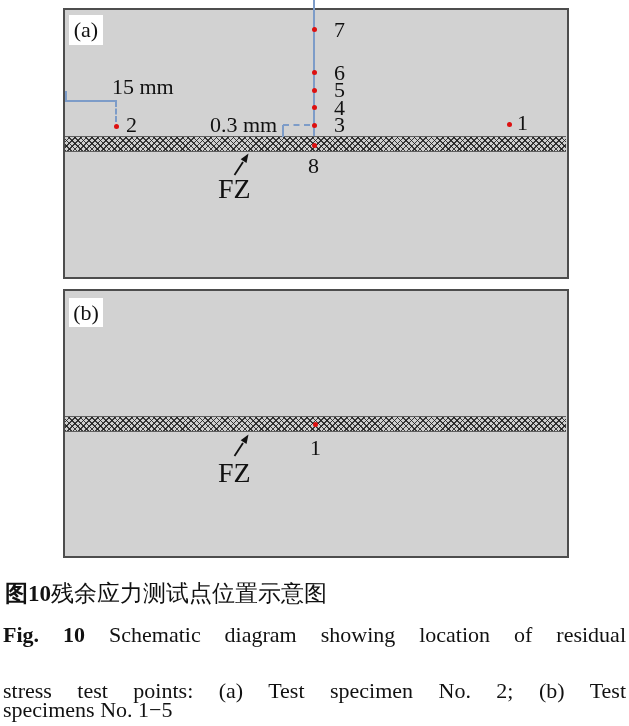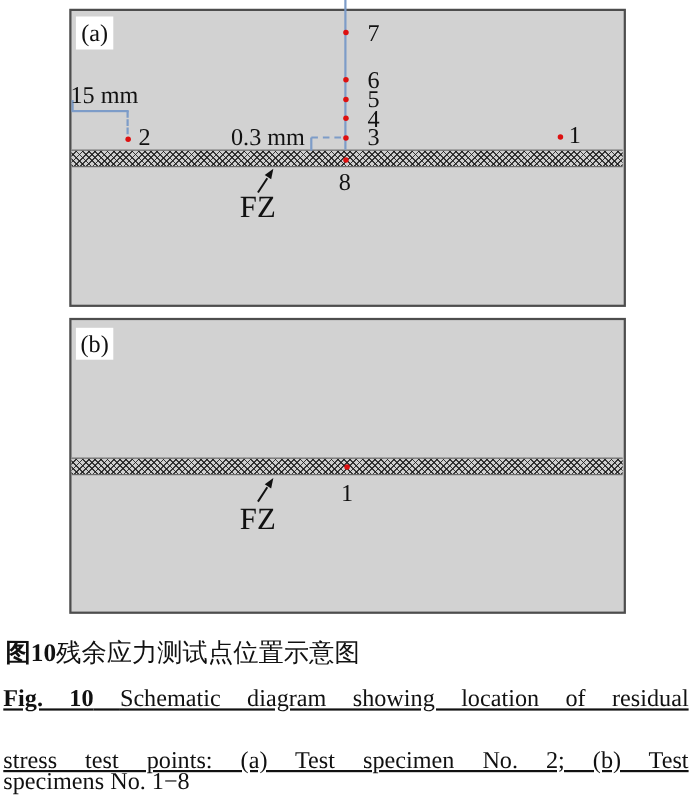--- a/index.html
+++ b/index.html
@@ -28,36 +28,36 @@
   .plabel{position:absolute;font-size:22px;line-height:1;z-index:5;}
   .dimtext{position:absolute;font-size:22px;line-height:1;z-index:5;}
   .blue-solid{position:absolute;background:#7d9cc8;z-index:2;}
   .blue-dash-v{position:absolute;width:0;border-left:2px dashed #7d9cc8;z-index:2;}
   .blue-dash-h{position:absolute;height:0;border-top:2px dashed #7d9cc8;z-index:2;}
   .fz{position:absolute;font-size:28px;line-height:1;z-index:5;}
   .arrow{position:absolute;z-index:5;}
   .cap-zh{position:absolute;left:5px;top:580px;font-size:23px;line-height:1.25;white-space:nowrap;}
   .cap-zh b{}
   .cap-en{position:absolute;left:3px;width:623px;font-size:22px;line-height:1.3;}
-  .just{text-align:justify;text-align-last:justify;text-decoration:underline;}
+  .just{text-align:justify;text-align-last:justify;}
 </style>
 </head>
 <body>
 
 <div class="panel" style="top:8px;height:271px;"></div>
 
 <div class="blue-solid" style="left:313px;top:0;width:2px;height:136px;"></div>
 
 <div class="band" style="top:136px;"></div>
 
 <div class="tagbox" style="left:69px;top:15px;width:34px;height:30px;">
   <span>(a)</span>
 </div>
 
-<div class="dimtext" style="left:64px;top:76px;">15 mm</div>
+<div class="dimtext" style="left:64px;top:76px;padding-left:48px;">15 mm</div>
 <div class="blue-solid" style="left:65px;top:91px;width:2px;height:10px;"></div>
 <div class="blue-solid" style="left:65px;top:100px;width:52px;height:2px;"></div>
 <div class="blue-dash-v" style="left:115px;top:101px;height:21px;"></div>
 
 <div class="dimtext" style="left:210px;top:114px;">0.3 mm</div>
 <div class="blue-dash-h" style="left:283px;top:124px;width:27px;"></div>
 <div class="blue-solid" style="left:282px;top:125px;width:2px;height:12px;"></div>
 
 <div class="dot" style="left:312px;top:27px;"></div>
 <div class="dot" style="left:312px;top:70px;"></div>
@@ -101,13 +101,13 @@
 <div class="fz" style="left:218px;top:459px;">FZ</div>
 
 <div class="cap-zh">
   <b>图10</b><span>残余应力测试点位置示意图</span>
 </div>
 
 <div class="cap-en just" style="top:621px;">
   <b>Fig. 10</b> <span>Schematic diagram showing location of residual</span>
 </div>
 <div class="cap-en just" style="top:677px;">stress test points: (a) Test specimen No. 2; (b) Test</div>
-<div class="cap-en" style="top:696px;">specimens No. 1−8</div>
+<div class="cap-en" style="top:696px;">specimens No. 1−5</div>
 
 </body></html>

